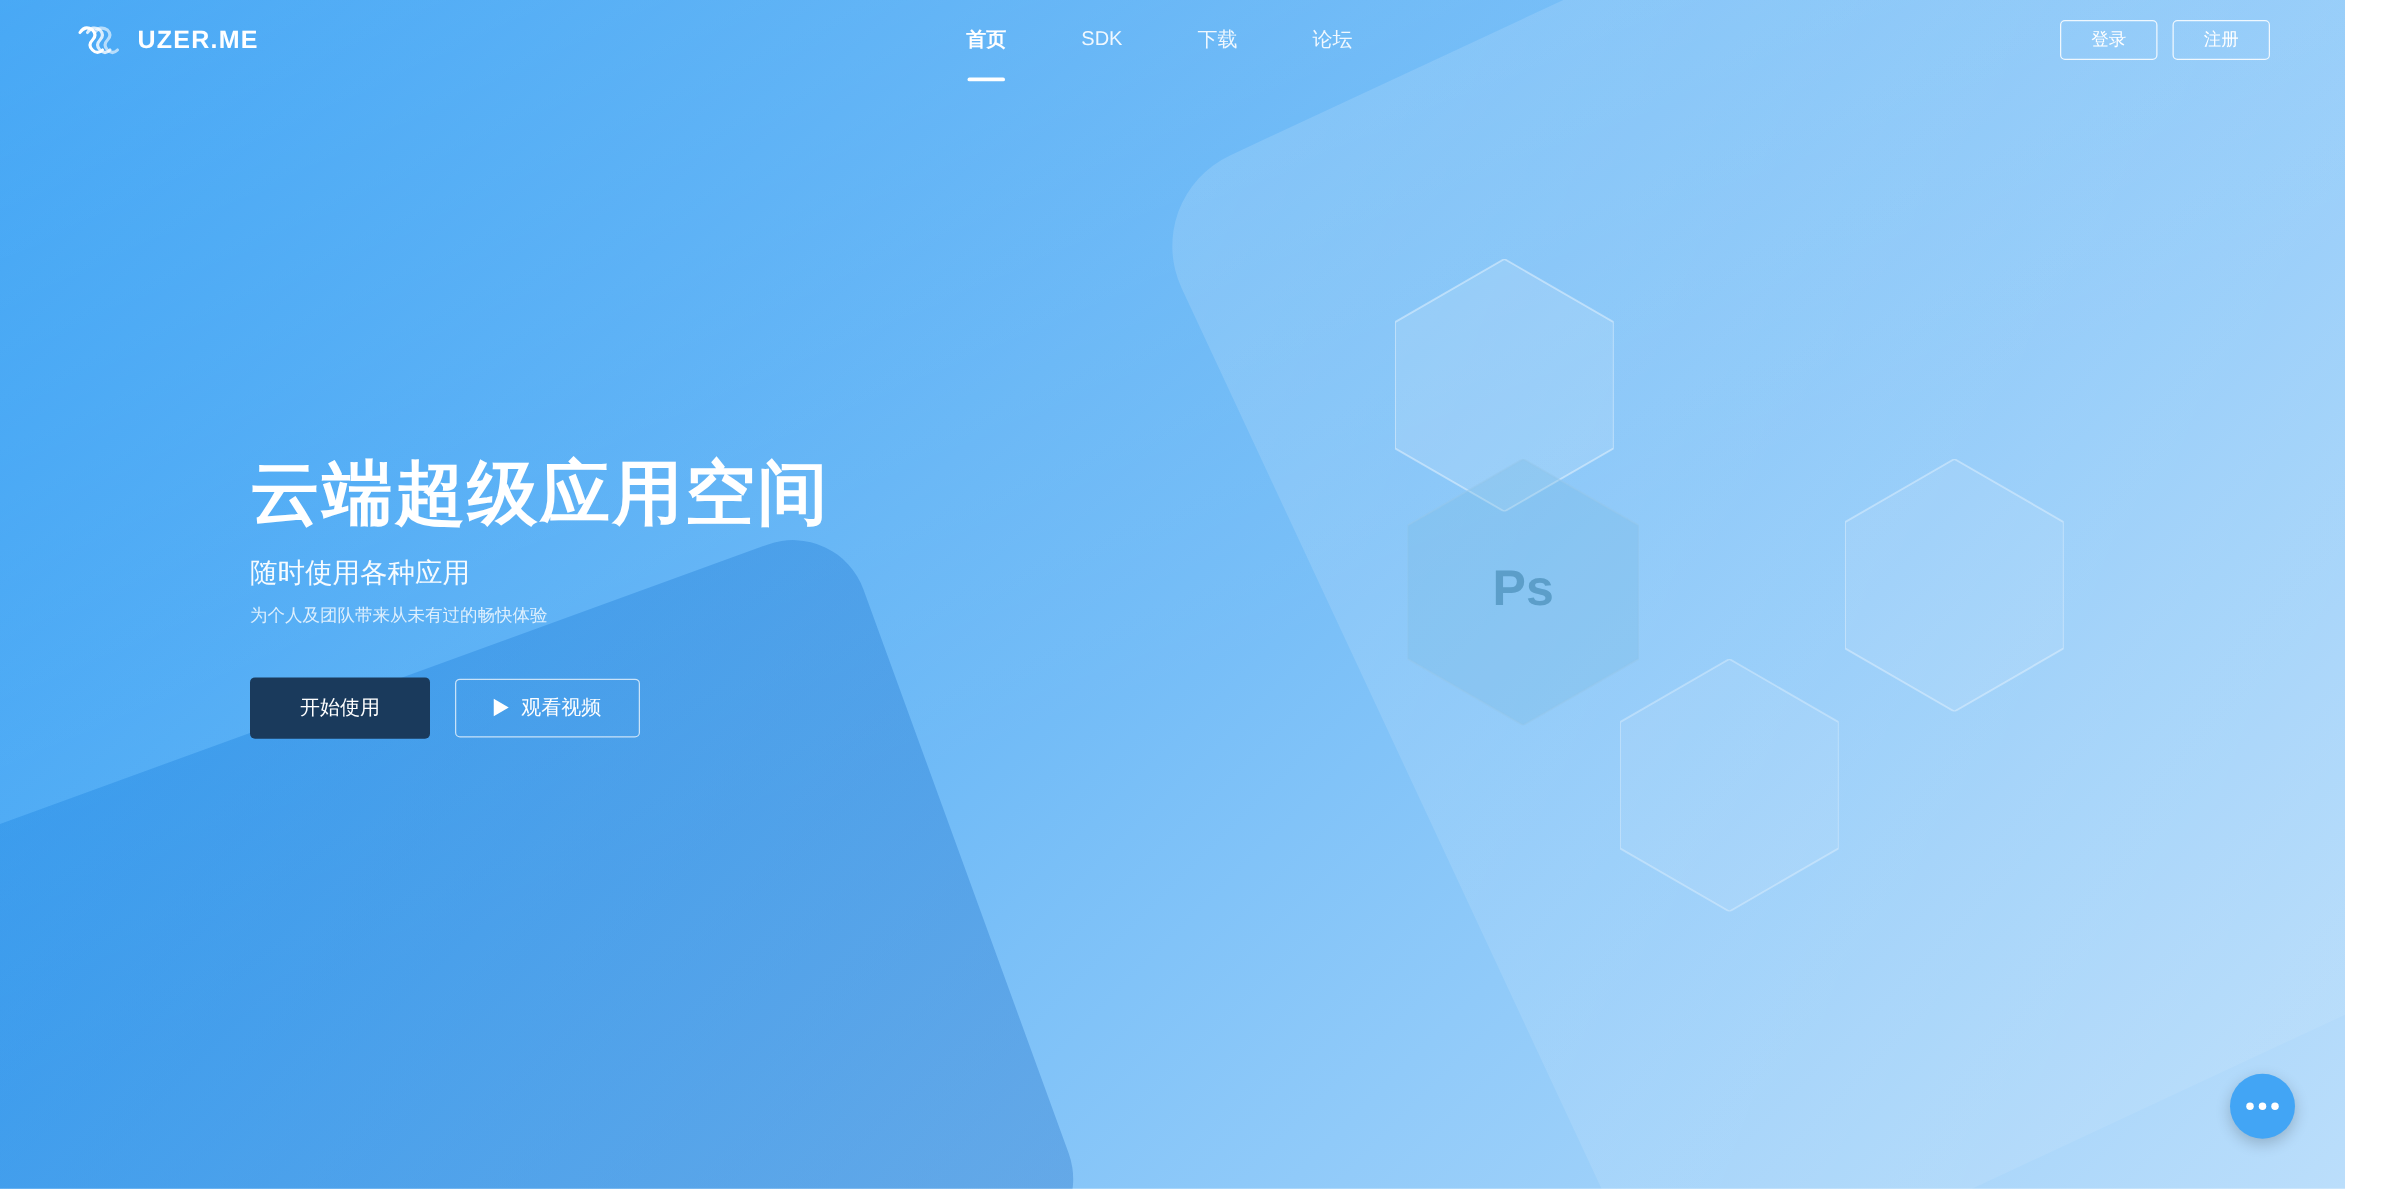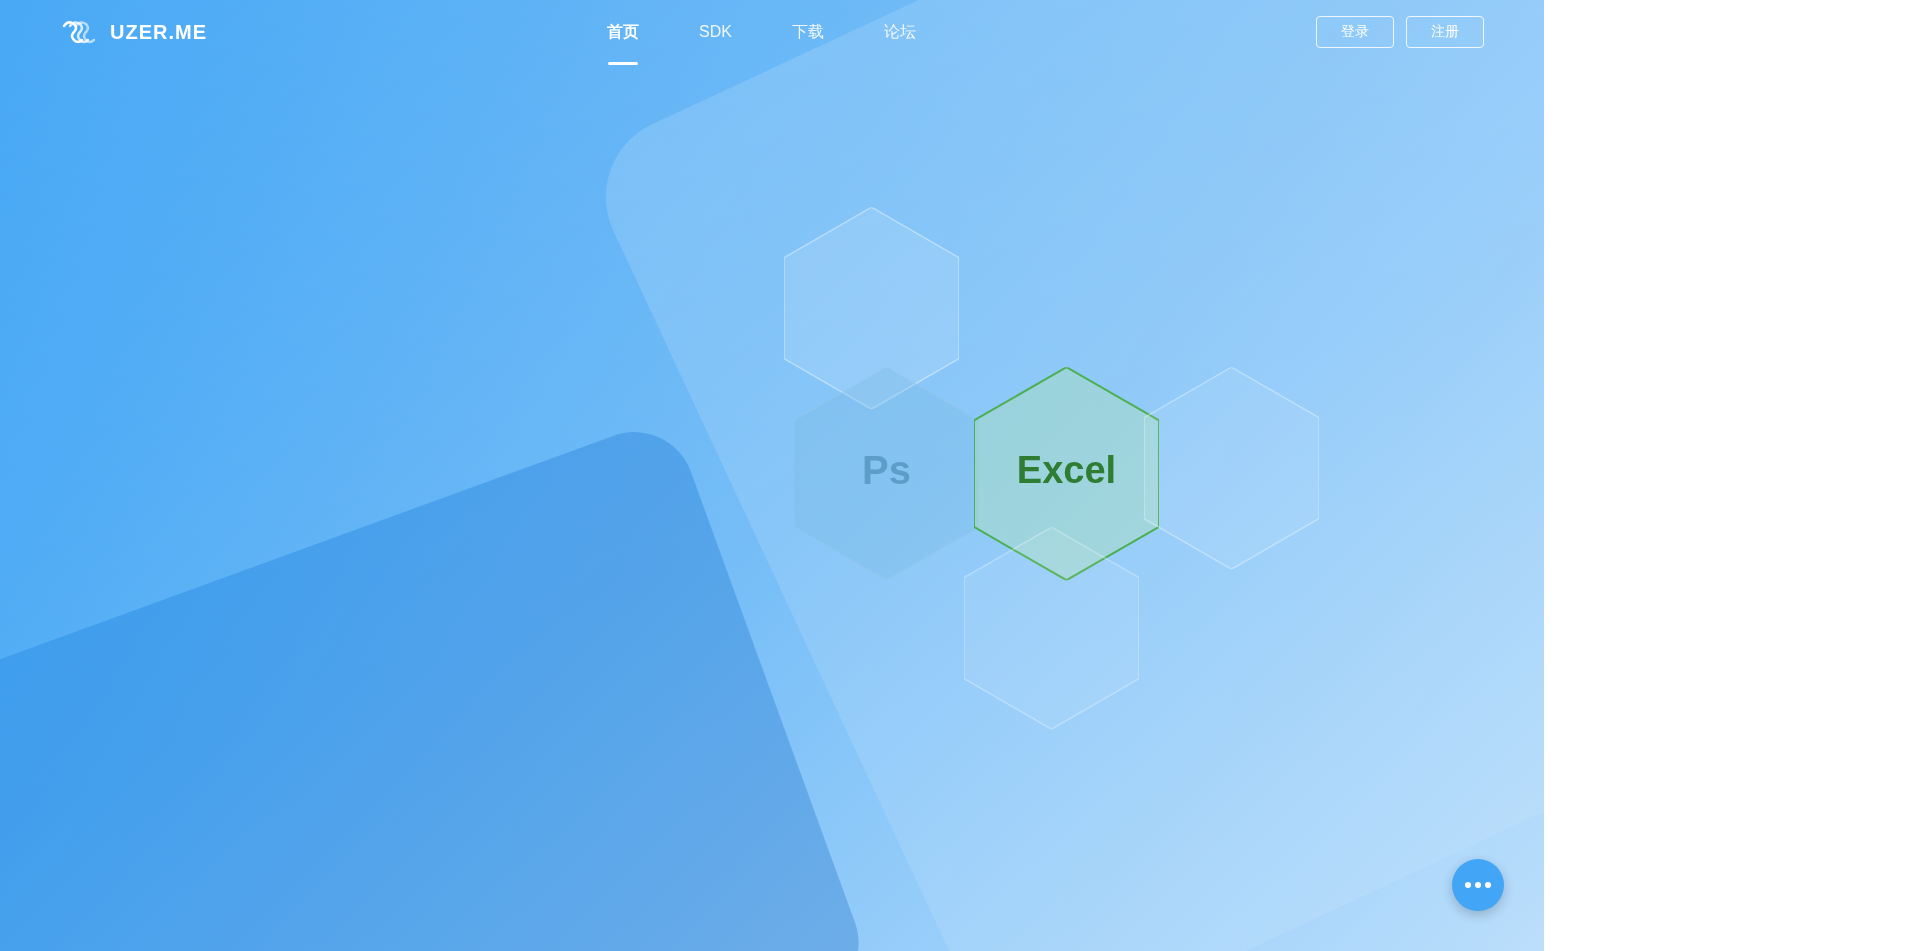--- a/index.html
+++ b/index.html
@@ -70,21 +70,21 @@
       border: 1.5px solid rgba(255,255,255,0.85);
       background: transparent;
       color: #fff;
       font-size: 14px;
       border-radius: 4px;
       cursor: pointer;
     }
 
     
     .hero {
-      width: 1544px;
+      width: 1876px;
       height: 951px;
       position: relative;
       overflow: hidden;
       background: linear-gradient(135deg, #2196f3 0%, #64b5f6 40%, #90caf9 70%, #bbdefb 100%);
     }
 
     
     .hero::before {
       content: '';
       position: absolute;
@@ -285,43 +285,49 @@
         <a href="#">论坛</a>
       </li>
     </ul>
 
     <div class="nav-actions">
       <button class="btn-login">登录</button>
       <button class="btn-register">注册</button>
     </div>
   </nav>
 
+  <div class="hero-content">
+    <h1 class="hero-title">云端超级应用空间</h1>
+    <p class="hero-subtitle">随时使用各种应用</p>
+    <p class="hero-desc">为个人及团队带来从未有过的畅快体验</p>
+    <div class="hero-buttons">
+      <button class="btn-start">开始使用</button>
+      <button class="btn-video">
+        <span class="play-icon"></span>
+        <span>观看视频</span>
+      </button>
+    </div>
+  </div>
 
   <div class="hex-grid">
 
     <div class="hex-wrapper hex-outline-top">
       <svg width="175" height="202" viewBox="0 0 175 202" fill="none">
         <polygon points="87.5,0 175,50.5 175,151.5 87.5,202 0,151.5 0,50.5" fill="rgba(255,255,255,0.12)" stroke="rgba(255,255,255,0.4)" stroke-width="1.5"></polygon>
       </svg>
     </div>
 
 
     <div class="hex-wrapper hex-ps">
       <svg width="185" height="213" viewBox="0 0 185 213" fill="none">
         <polygon points="92.5,0 185,53.25 185,159.75 92.5,213 0,159.75 0,53.25" fill="rgba(120,185,225,0.3)" stroke="rgba(150,200,235,0.5)" stroke-width="1.5"></polygon>
       </svg>
       <div style="position:absolute;top:50%;left:50%;transform:translate(-50%,-60%);font-size:40px;font-weight:700;color:#5c9ec9;">Ps</div>
     </div>
 
-    <div class="hex-wrapper hex-excel">
-      <svg width="185" height="213" viewBox="0 0 185 213" fill="none">
-        <polygon points="92.5,0 185,53.25 185,159.75 92.5,213 0,159.75 0,53.25" fill="rgba(180,230,170,0.35)" stroke="#4caf50" stroke-width="2"></polygon>
-      </svg>
-      <div style="position:absolute;top:50%;left:50%;transform:translate(-50%,-60%);font-size:38px;font-weight:700;color:#2e7d32;">Excel</div>
-    </div>
 
 
     <div class="hex-wrapper hex-outline-right">
       <svg width="175" height="202" viewBox="0 0 175 202" fill="none">
         <polygon points="87.5,0 175,50.5 175,151.5 87.5,202 0,151.5 0,50.5" fill="rgba(255,255,255,0.08)" stroke="rgba(255,255,255,0.35)" stroke-width="1.5"></polygon>
       </svg>
     </div>
 
     <div class="hex-wrapper hex-outline-bottom">
       <svg width="175" height="202" viewBox="0 0 175 202" fill="none">

